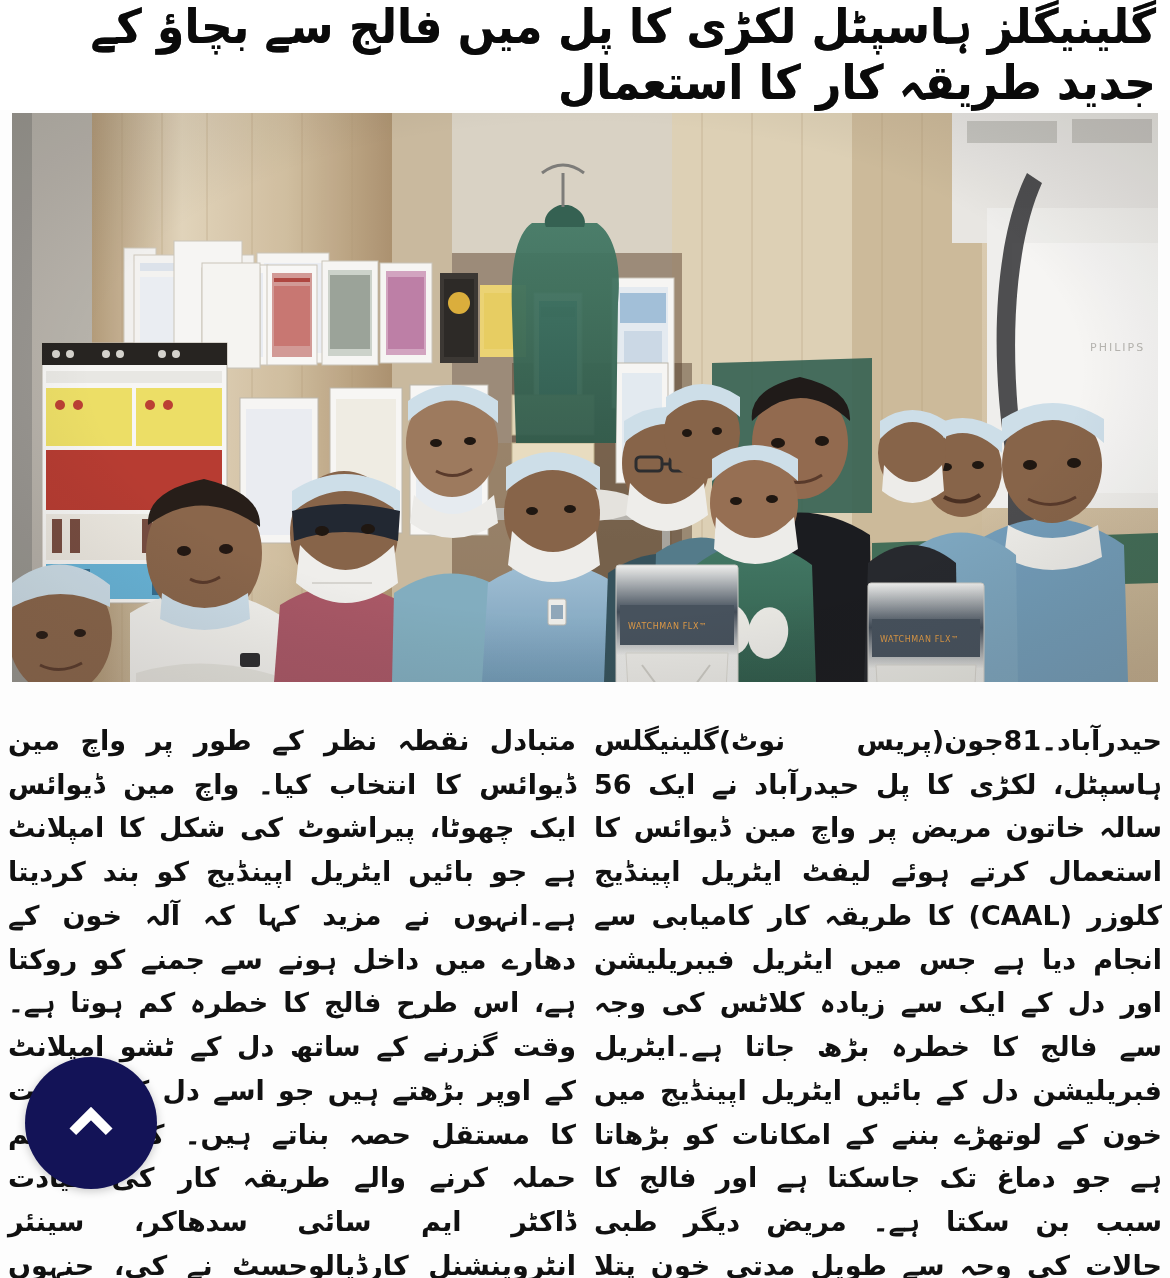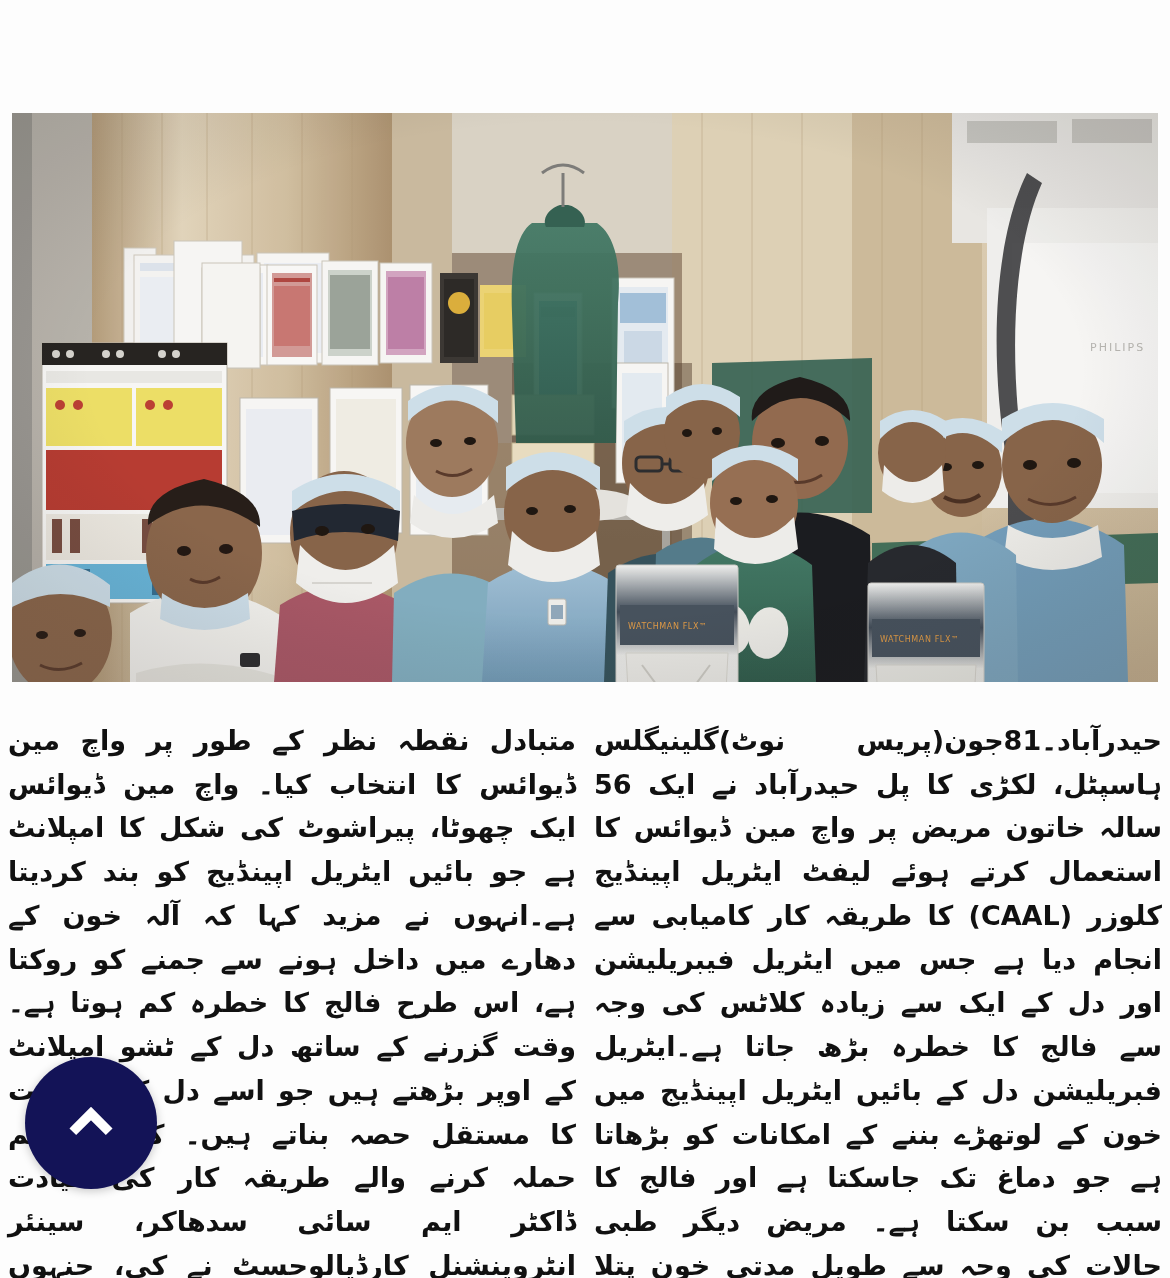--- a/index.html
+++ b/index.html
@@ -99,20 +99,23 @@
     stroke-linecap: square;
     stroke-linejoin: miter;
     fill: none;
   }
 </style>
 </head>
 <body>
 
 <div id="page">
 
+  <div class="headline-wrap">
+    <h1 class="headline">گلینیگلز ہاسپٹل لکڑی کا پل میں فالج سے بچاؤ کے جدید طریقہ کار کا استعمال</h1>
+  </div>
 
   <figure class="photo" style="margin:0;">
     <svg viewBox="0 0 1146 569" preserveAspectRatio="none">
       <defs>
         <linearGradient id="wallWood" x1="0" y1="0" x2="0" y2="1">
           <stop offset="0%" stop-color="#e3d3b6"></stop>
           <stop offset="55%" stop-color="#d9c6a5"></stop>
           <stop offset="100%" stop-color="#c7b08c"></stop>
         </linearGradient>
         <linearGradient id="wallWood2" x1="0" y1="0" x2="1" y2="0">

